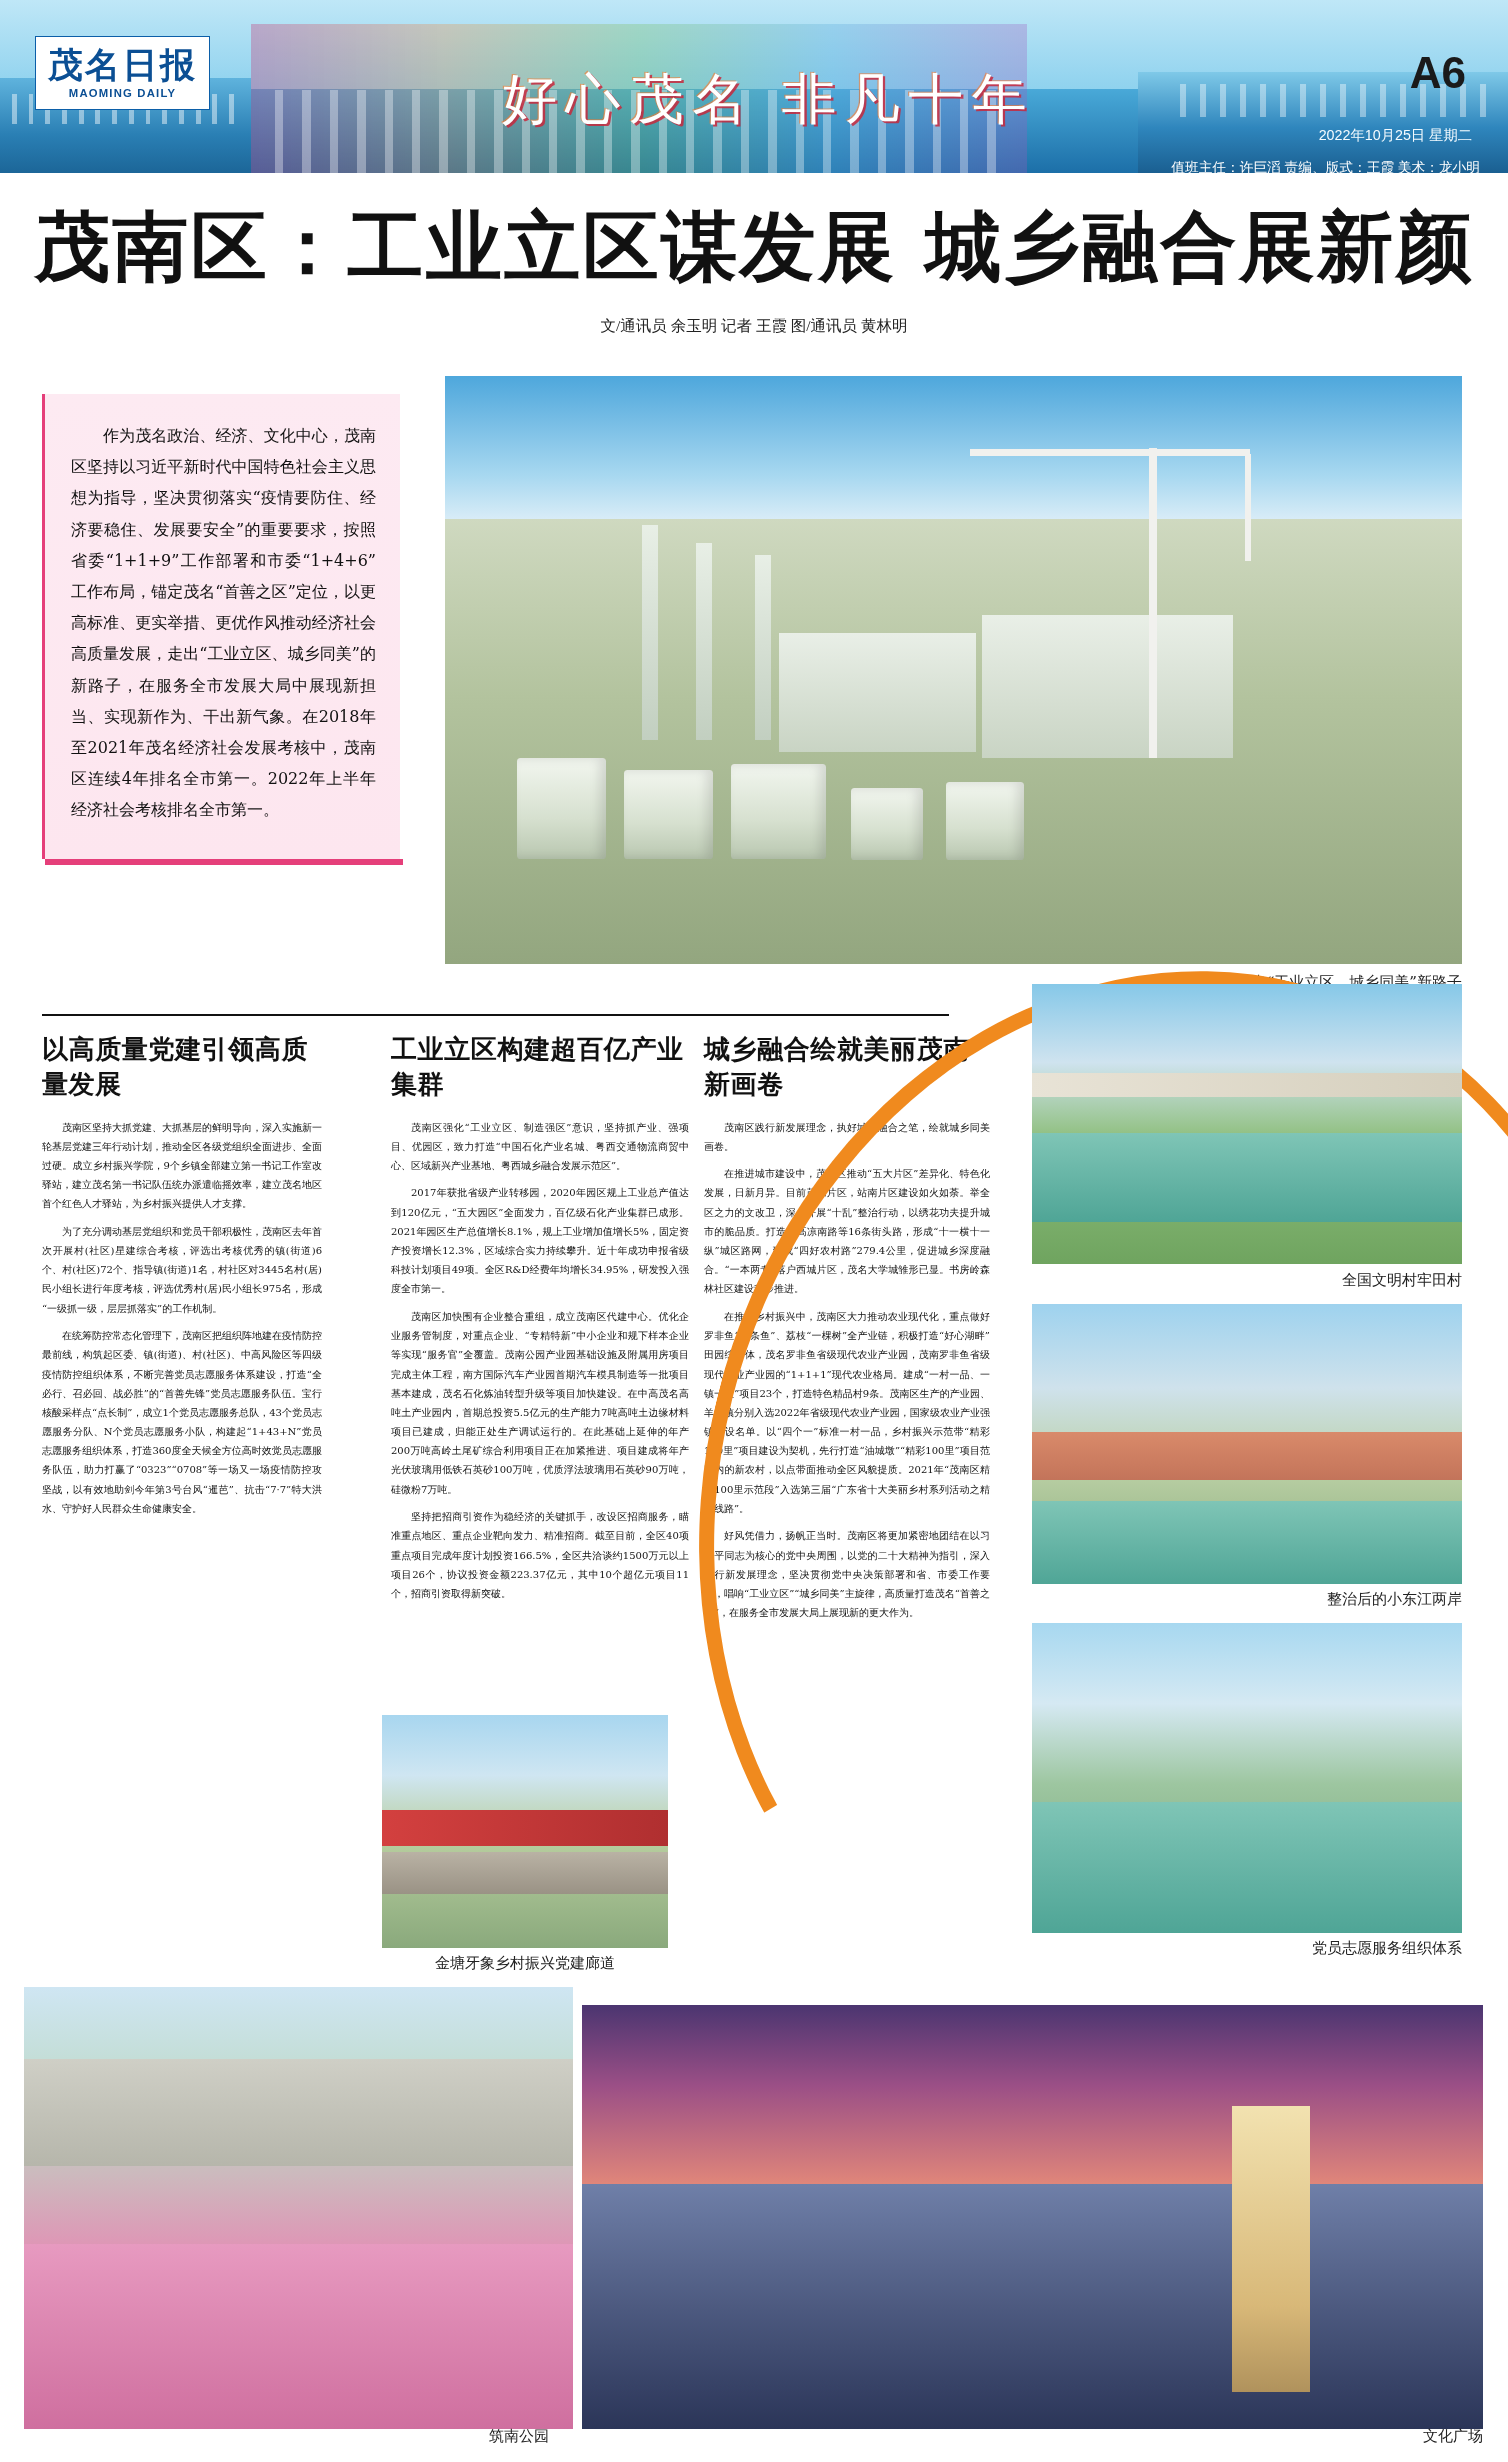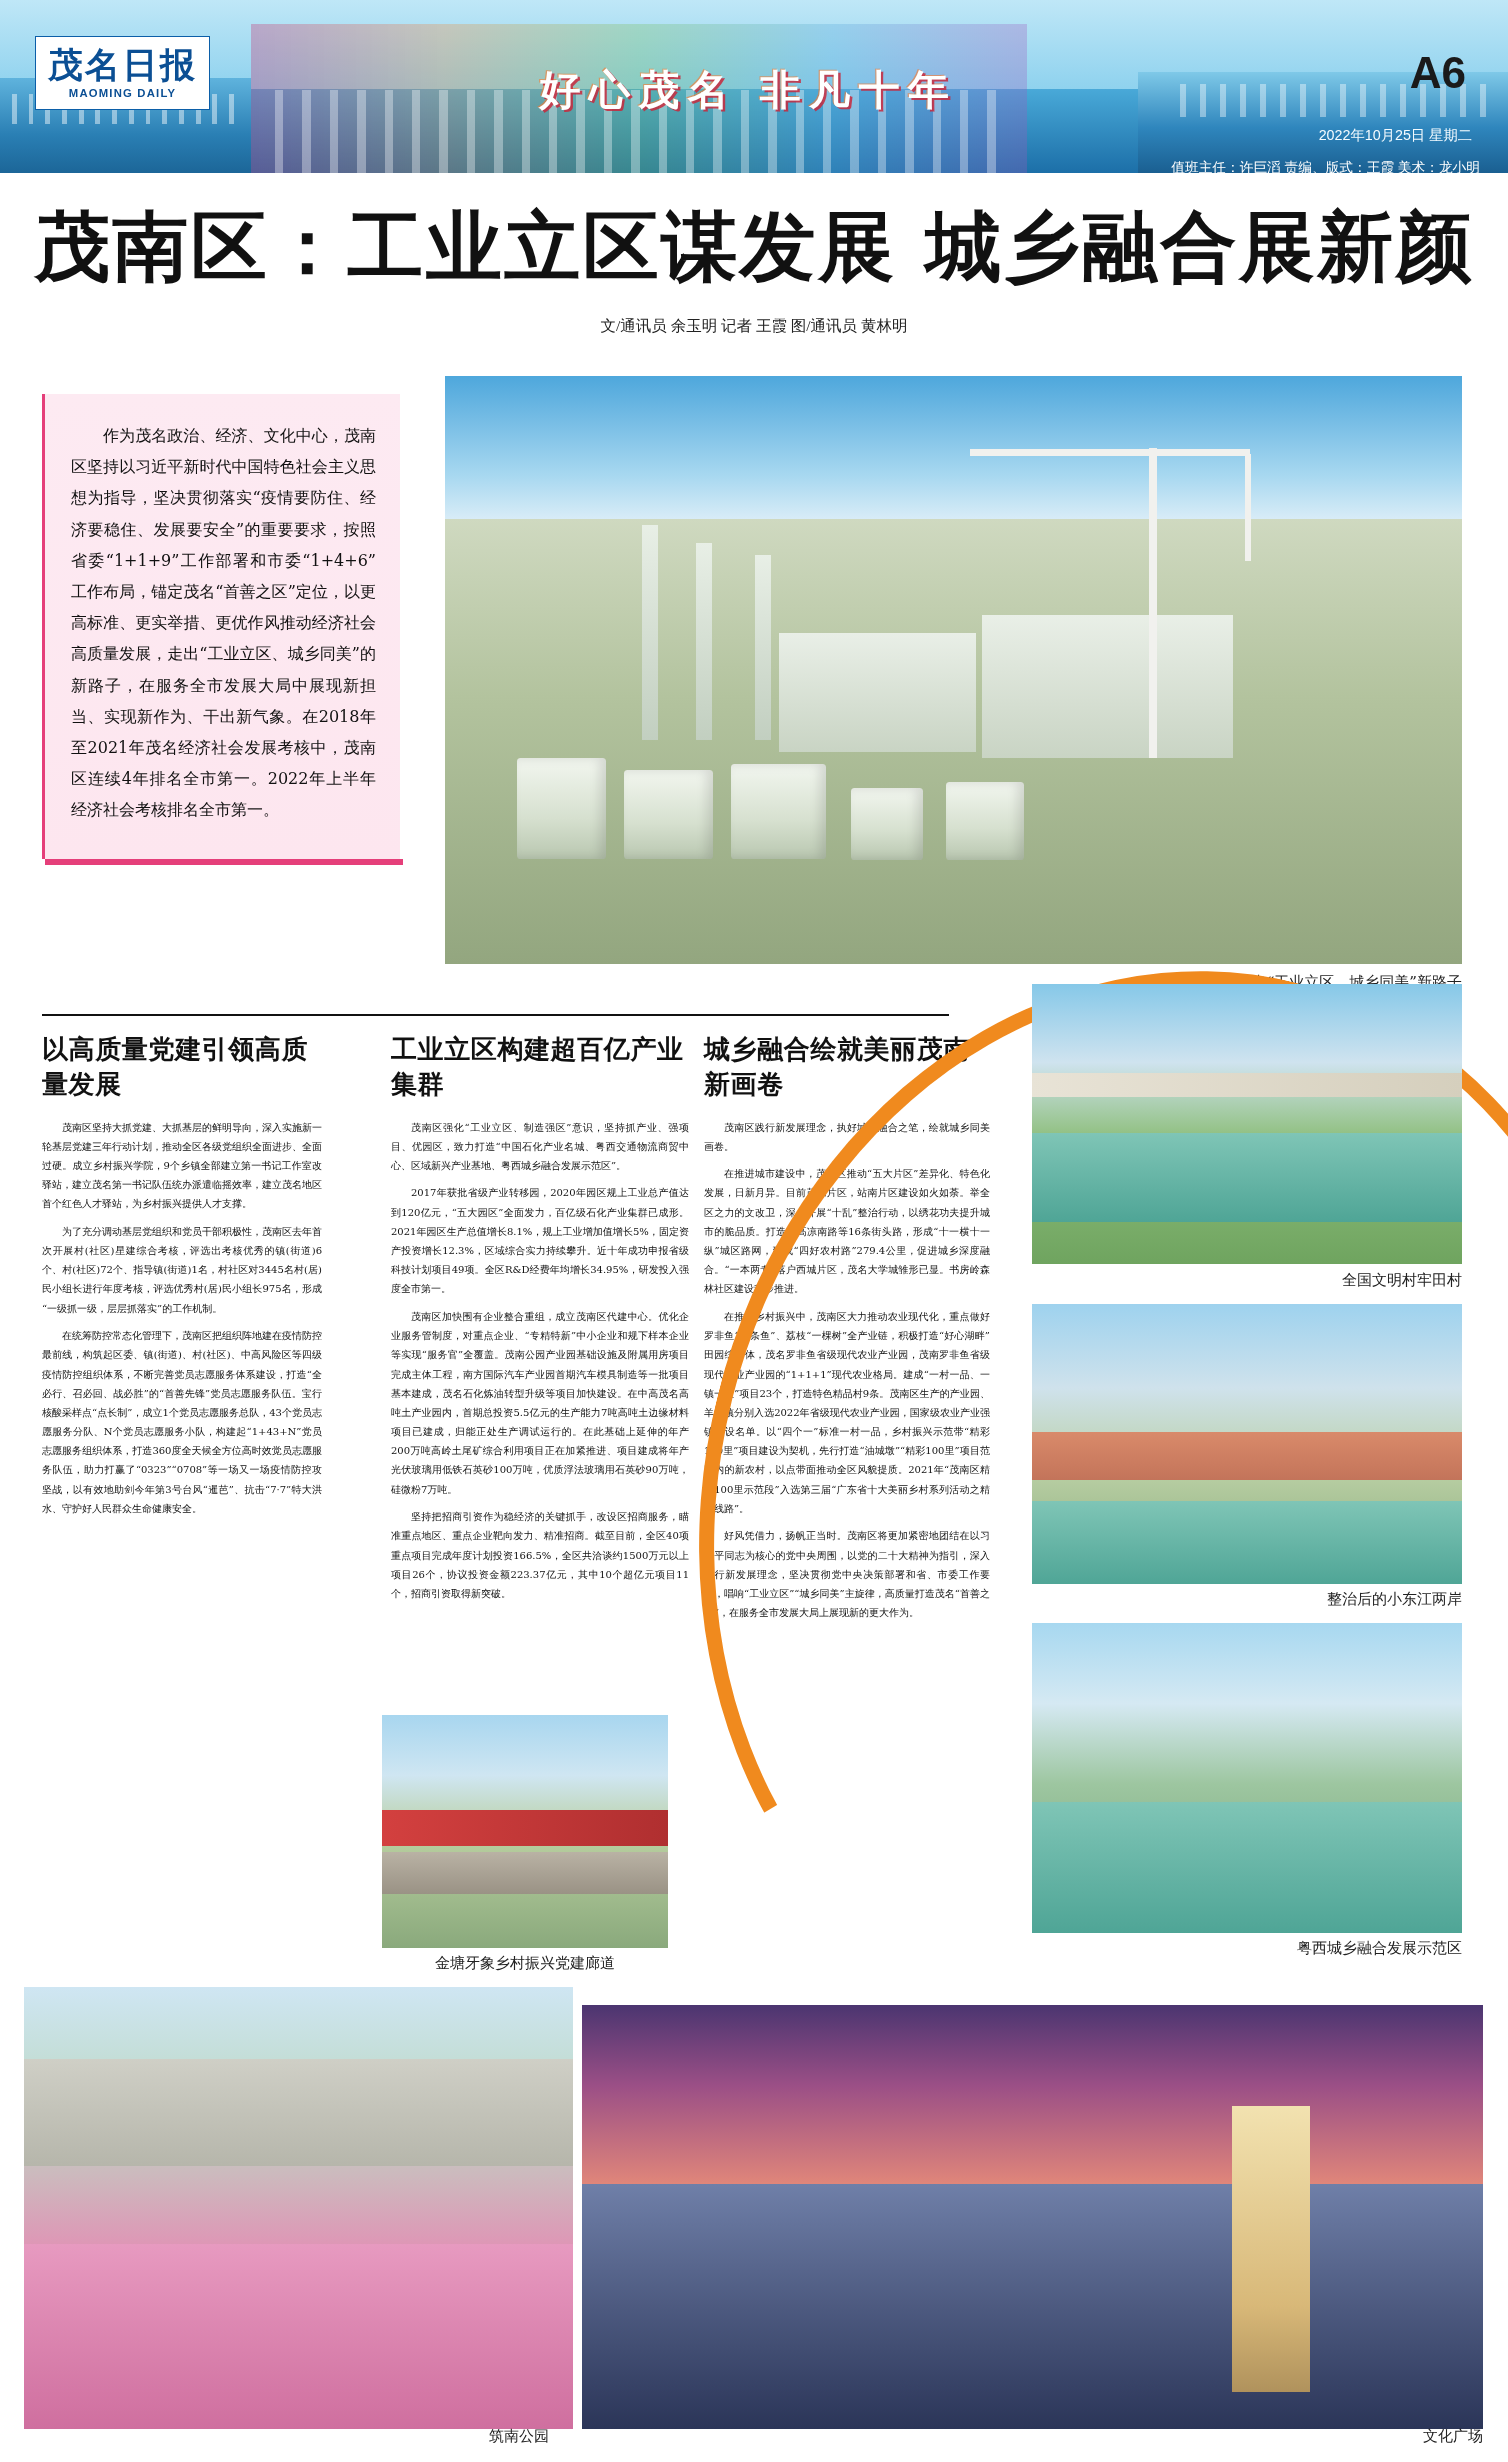--- a/index.html
+++ b/index.html
@@ -72,23 +72,23 @@
     font-family:"DejaVu Serif", serif;
     font-size:35px; font-weight:bold; color:#0b4f94; letter-spacing:2.4px;
     line-height:1.05;
   }
   .logo-en {
     font-family:"Liberation Sans", sans-serif;
     font-size:11.3px; font-weight:bold; color:#0b4f94; letter-spacing:1.2px; margin-top:3.6px;
   }
 
   .mh-title {
-    position:absolute; left:486px; top:63px; width:525px; text-align:center;
-    font-family:"DejaVu Serif", serif;
-    font-size:41px; font-weight:bold; color:#ffffff; letter-spacing:8.4px;
+    position:absolute; left:502px; top:63px; width:525px; text-align:center;
+    font-family:"DejaVu Serif", serif;
+    font-size:55px; font-weight:normal; color:#ffffff; letter-spacing:8.4px;
     text-shadow: 2.4px 2.4px 0 rgba(200,40,60,.85), -1.2px -1.2px 0 rgba(255,120,40,.6);
     white-space:nowrap;
   }
   .page-no {
     position:absolute; right:42px; top:48px;
     font-family:"Liberation Sans", sans-serif;
     font-size:44px; font-weight:bold; color:#1a1a1a;
   }
   .mh-date {
     position:absolute; right:36px; top:126px; width:334px; text-align:right;
@@ -287,21 +287,21 @@
 
 <div class="rphoto rp2" style="left:1032px; top:1304px; width:430px; height:280px;">
   <div class="rp-band" style="top:128px; height:48px; background:linear-gradient(180deg,#d98a6a,#c3745a);"></div>
   <div class="rp-water" style="top:197px; height:84px;"></div>
 </div>
 <div class="caption" style="left:1032px; top:1590px; width:430px;">整治后的小东江两岸</div>
 
 <div class="rphoto rp3" style="left:1032px; top:1623px; width:430px; height:310px;">
   <div class="rp-water" style="top:179px; height:131px;"></div>
 </div>
-<div class="caption" style="left:1032px; top:1939px; width:430px;">粤西城乡融合发展示范区</div>
+<div class="caption" style="left:1032px; top:1939px; width:430px;">党员志愿服务组织体系</div>
 
 <div class="small-photo sp1" style="left:382px; top:1715px; width:286px; height:233px;">
   <div class="rp-band" style="top:137px; height:42px; background:linear-gradient(180deg,#b9b2a4,#9a9285);"></div>
   <div class="rp-band" style="top:95px; height:36px; background:linear-gradient(90deg,#d3403f,#b02f30);"></div>
 </div>
 <div class="caption" style="left:382px; top:1954px; width:286px; text-align:center;">金塘牙象乡村振兴党建廊道</div>
 
 <div class="bphoto bp-left" style="left:24px; top:1987px; width:549px; height:442px;">
   <div class="rp-band" style="top:72px; height:107px; background:linear-gradient(180deg,#cfcfc6,#b6b6ab);"></div>
   <div class="rp-band" style="top:257px; height:185px; background:linear-gradient(180deg,#e79ac0,#cf6f9f);"></div>

